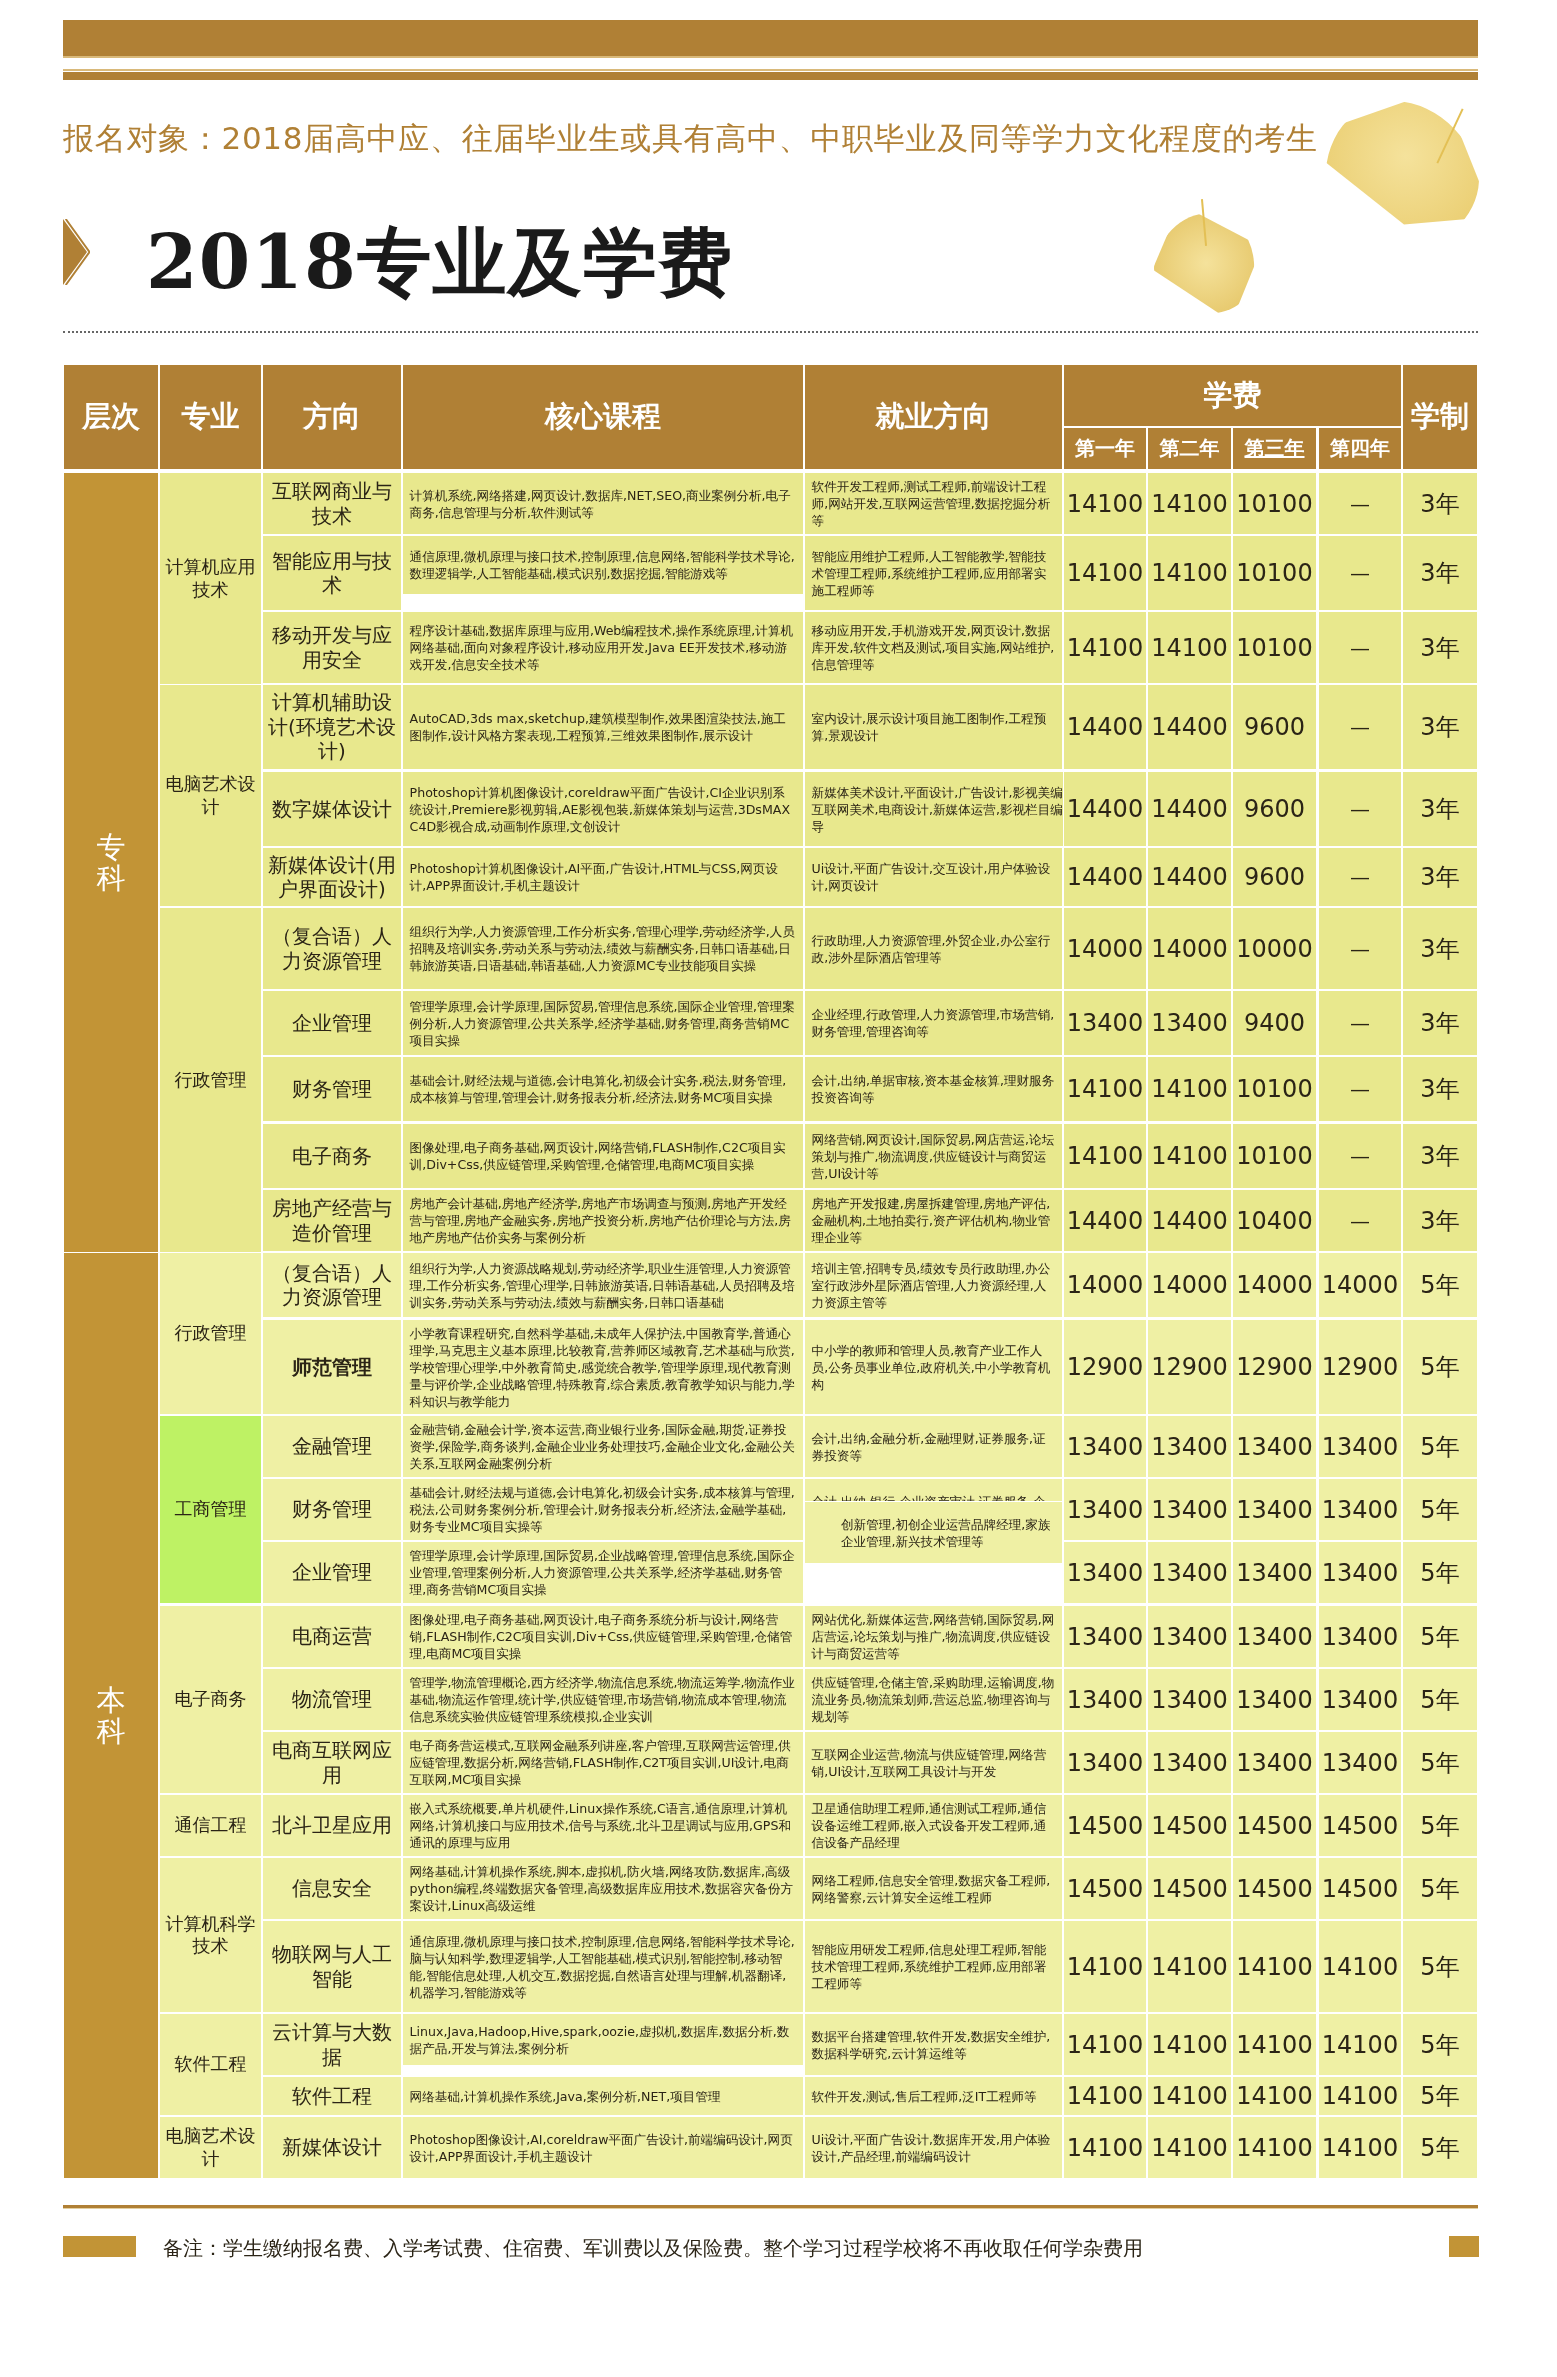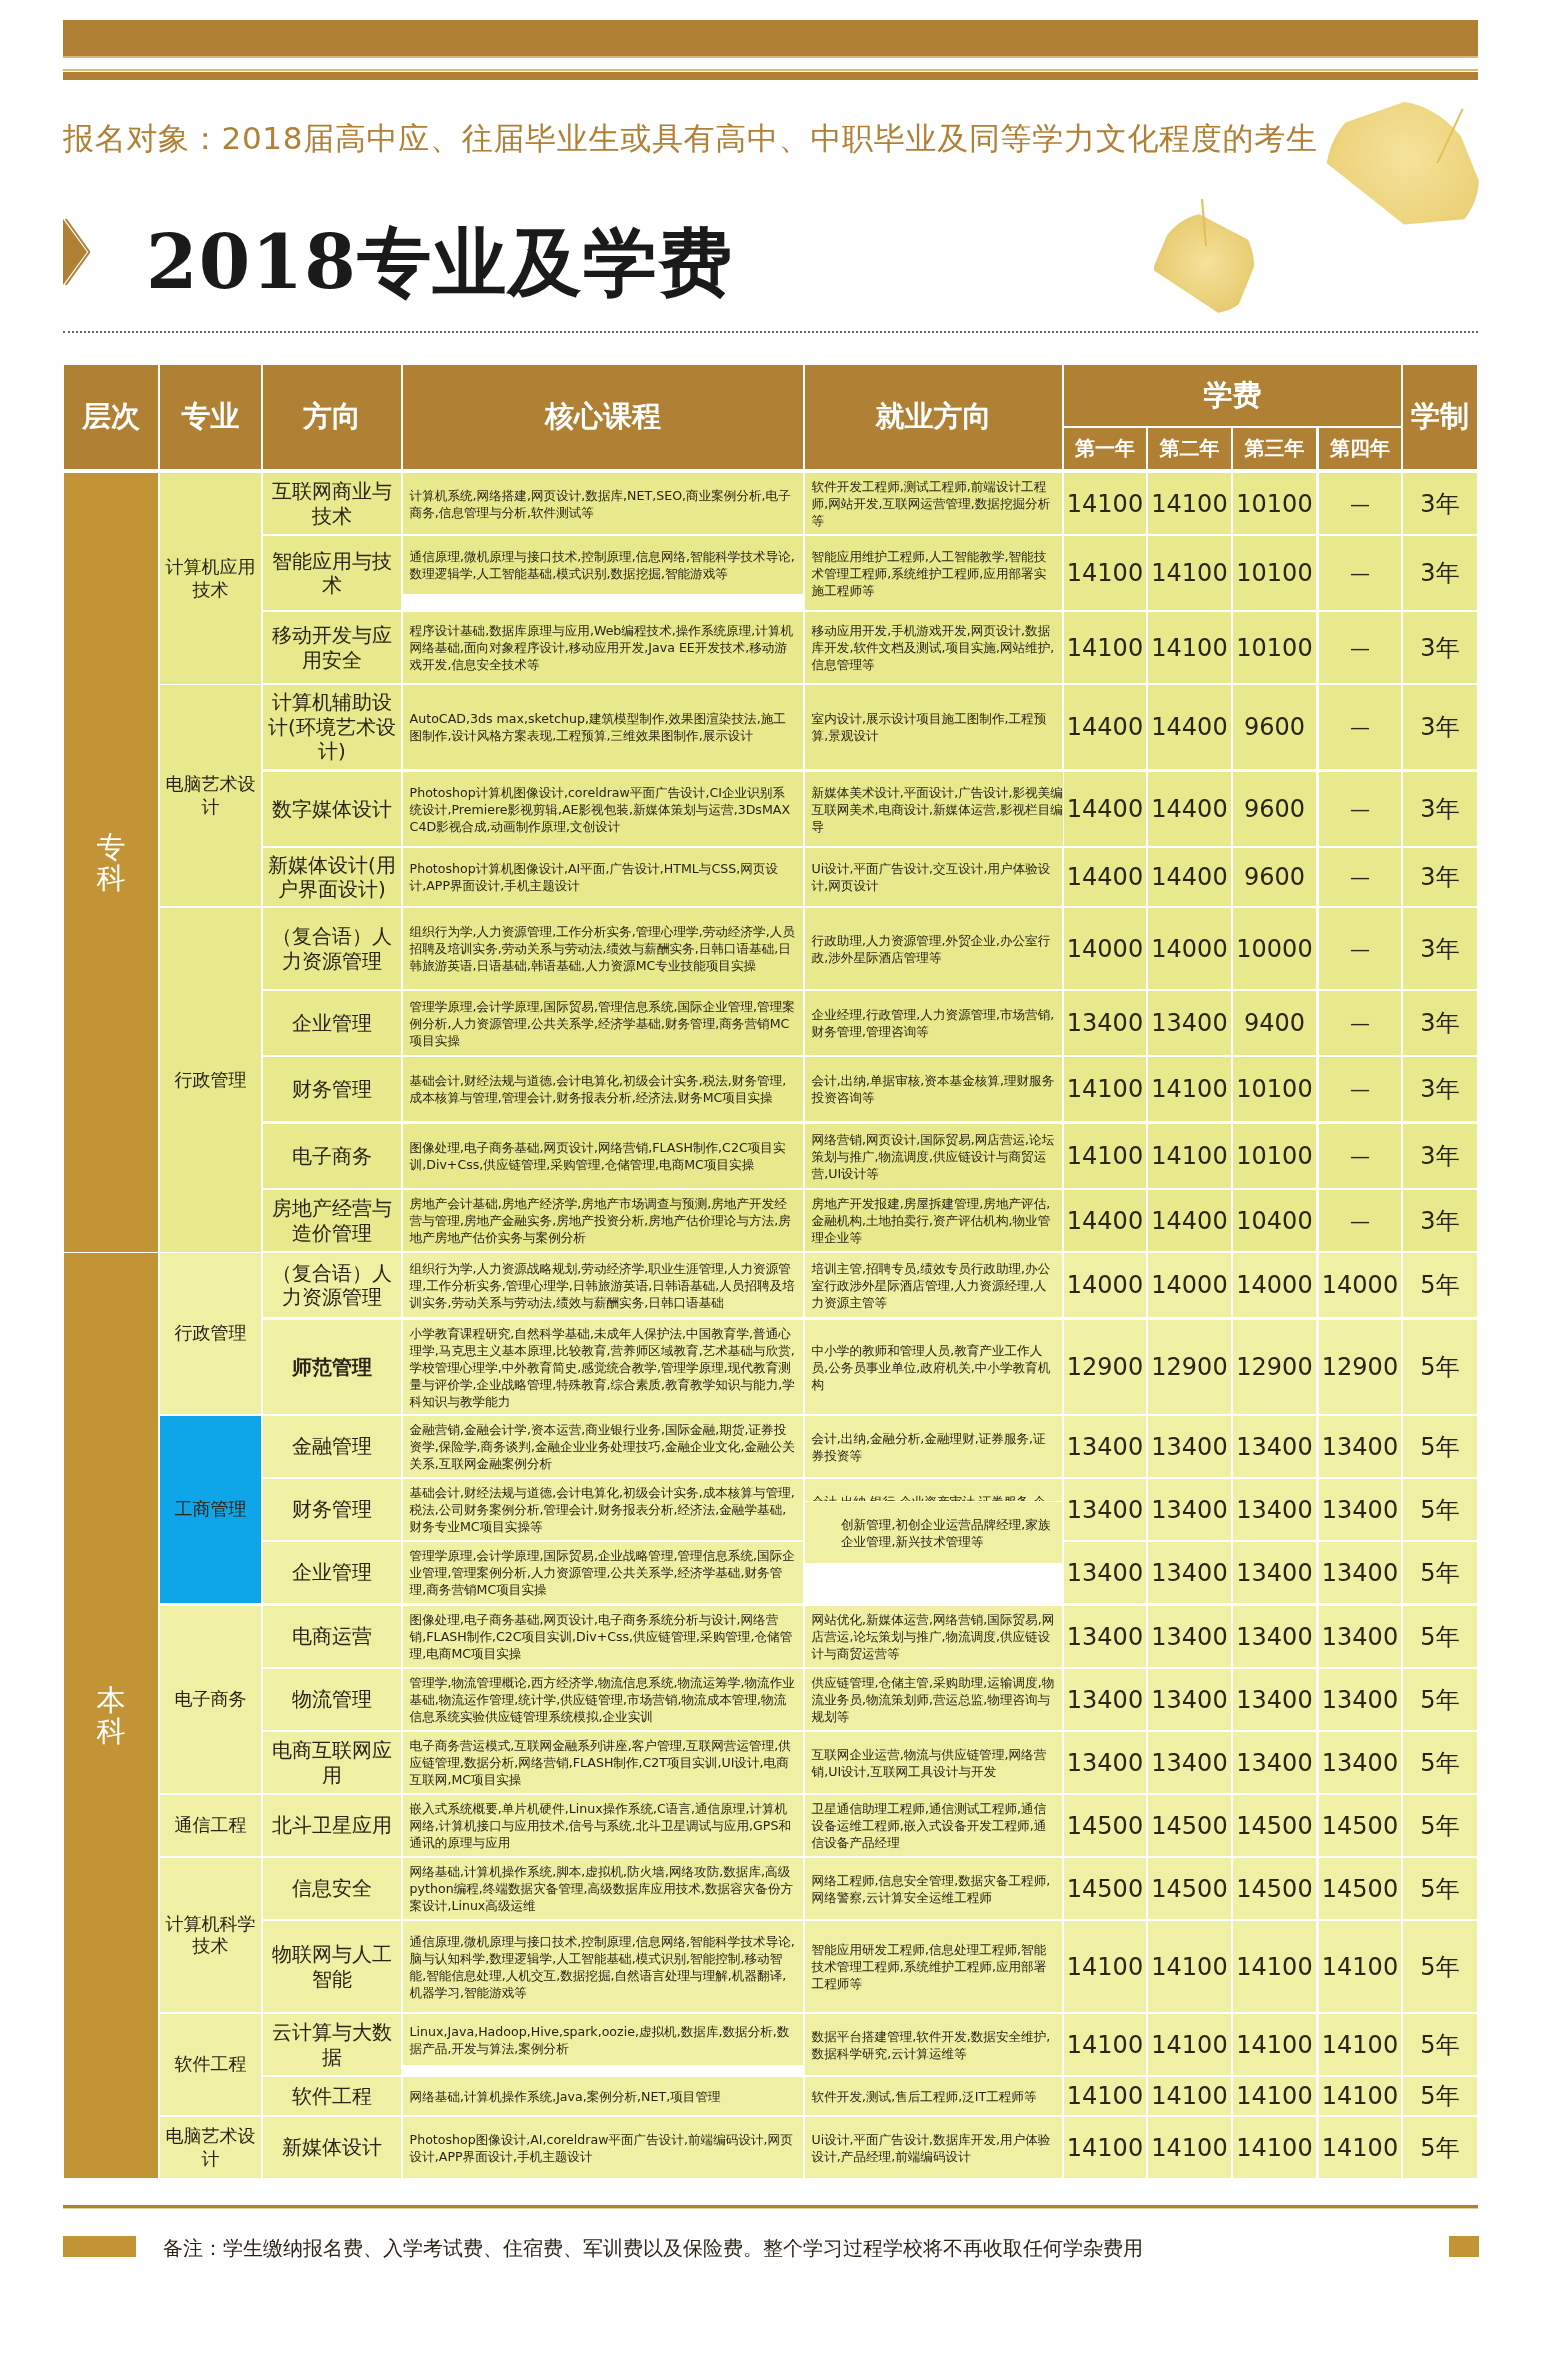--- a/index.html
+++ b/index.html
@@ -86,21 +86,21 @@
     </div>
     <div class="cell hd hd-big" style="left: 1000px; top: 0px; width: 339px; height: 63px;">
       <span>学费</span>
     </div>
     <div class="cell hd hd-sm" style="left: 1000px; top: 63px; width: 84px; height: 43px;">
       <span>第一年</span>
     </div>
     <div class="cell hd hd-sm" style="left: 1084px; top: 63px; width: 85px; height: 43px;">
       <span>第二年</span>
     </div>
-    <div class="cell hd hd-sm" style="left: 1169px; top: 63px; width: 85px; height: 43px;">
+    <div class="cell hd hd-sm" style="left: 1169px; top: 63px; width: 85px; height: 43px; text-decoration: underline;">
       <span>第三年</span>
     </div>
     <div class="cell hd hd-sm" style="left: 1255px; top: 63px; width: 84px; height: 43px;">
       <span>第四年</span>
     </div>
     <div class="cell hd hd-big" style="left: 1339px; top: 0px; width: 76px; height: 106px;">
       <span>学制</span>
     </div>
     <div class="cell dir" style="left: 199px; top: 108px; width: 140px; height: 63px; background: rgb(232, 232, 141);">
       <span>互联网商业与技术</span>
@@ -494,21 +494,21 @@
     </div>
     <div class="cell num ben-cell" style="left: 1169px; top: 1177px; width: 85px; height: 63px; background: rgb(239, 240, 164);">
       <span>13400</span>
     </div>
     <div class="cell num ben-cell" style="left: 1255px; top: 1177px; width: 84px; height: 63px; background: rgb(239, 240, 164);">
       <span>13400</span>
     </div>
     <div class="cell num ben-cell" style="left: 1339px; top: 1177px; width: 76px; height: 63px; background: rgb(239, 240, 164);">
       <span>5年</span>
     </div>
-    <div class="cell maj" style="left: 96px; top: 1051px; width: 103px; height: 189px; background: #0ea5e9;">
+    <div class="cell maj" style="left: 96px; top: 1051px; width: 103px; height: 189px; background: #bef264;">
       <span>工商管理</span>
     </div>
     <div class="cell dir ben-cell" style="left: 199px; top: 1241px; width: 140px; height: 63px; background: rgb(239, 240, 164);">
       <span>电商运营</span>
     </div>
     <div class="cell txt ben-cell" style="left: 339px; top: 1241px; width: 402px; height: 63px; background: rgb(239, 240, 164);">
       <span>图像处理,电子商务基础,网页设计,电子商务系统分析与设计,网络营销,FLASH制作,C2C项目实训,Div+Css,供应链管理,采购管理,仓储管理,电商MC项目实操</span>
     </div>
     <div class="cell txt ben-cell" style="left: 741px; top: 1241px; width: 259px; height: 63px; background: rgb(239, 240, 164);">
       <span>网站优化,新媒体运营,网络营销,国际贸易,网店营运,论坛策划与推广,物流调度,供应链设计与商贸运营等</span>

